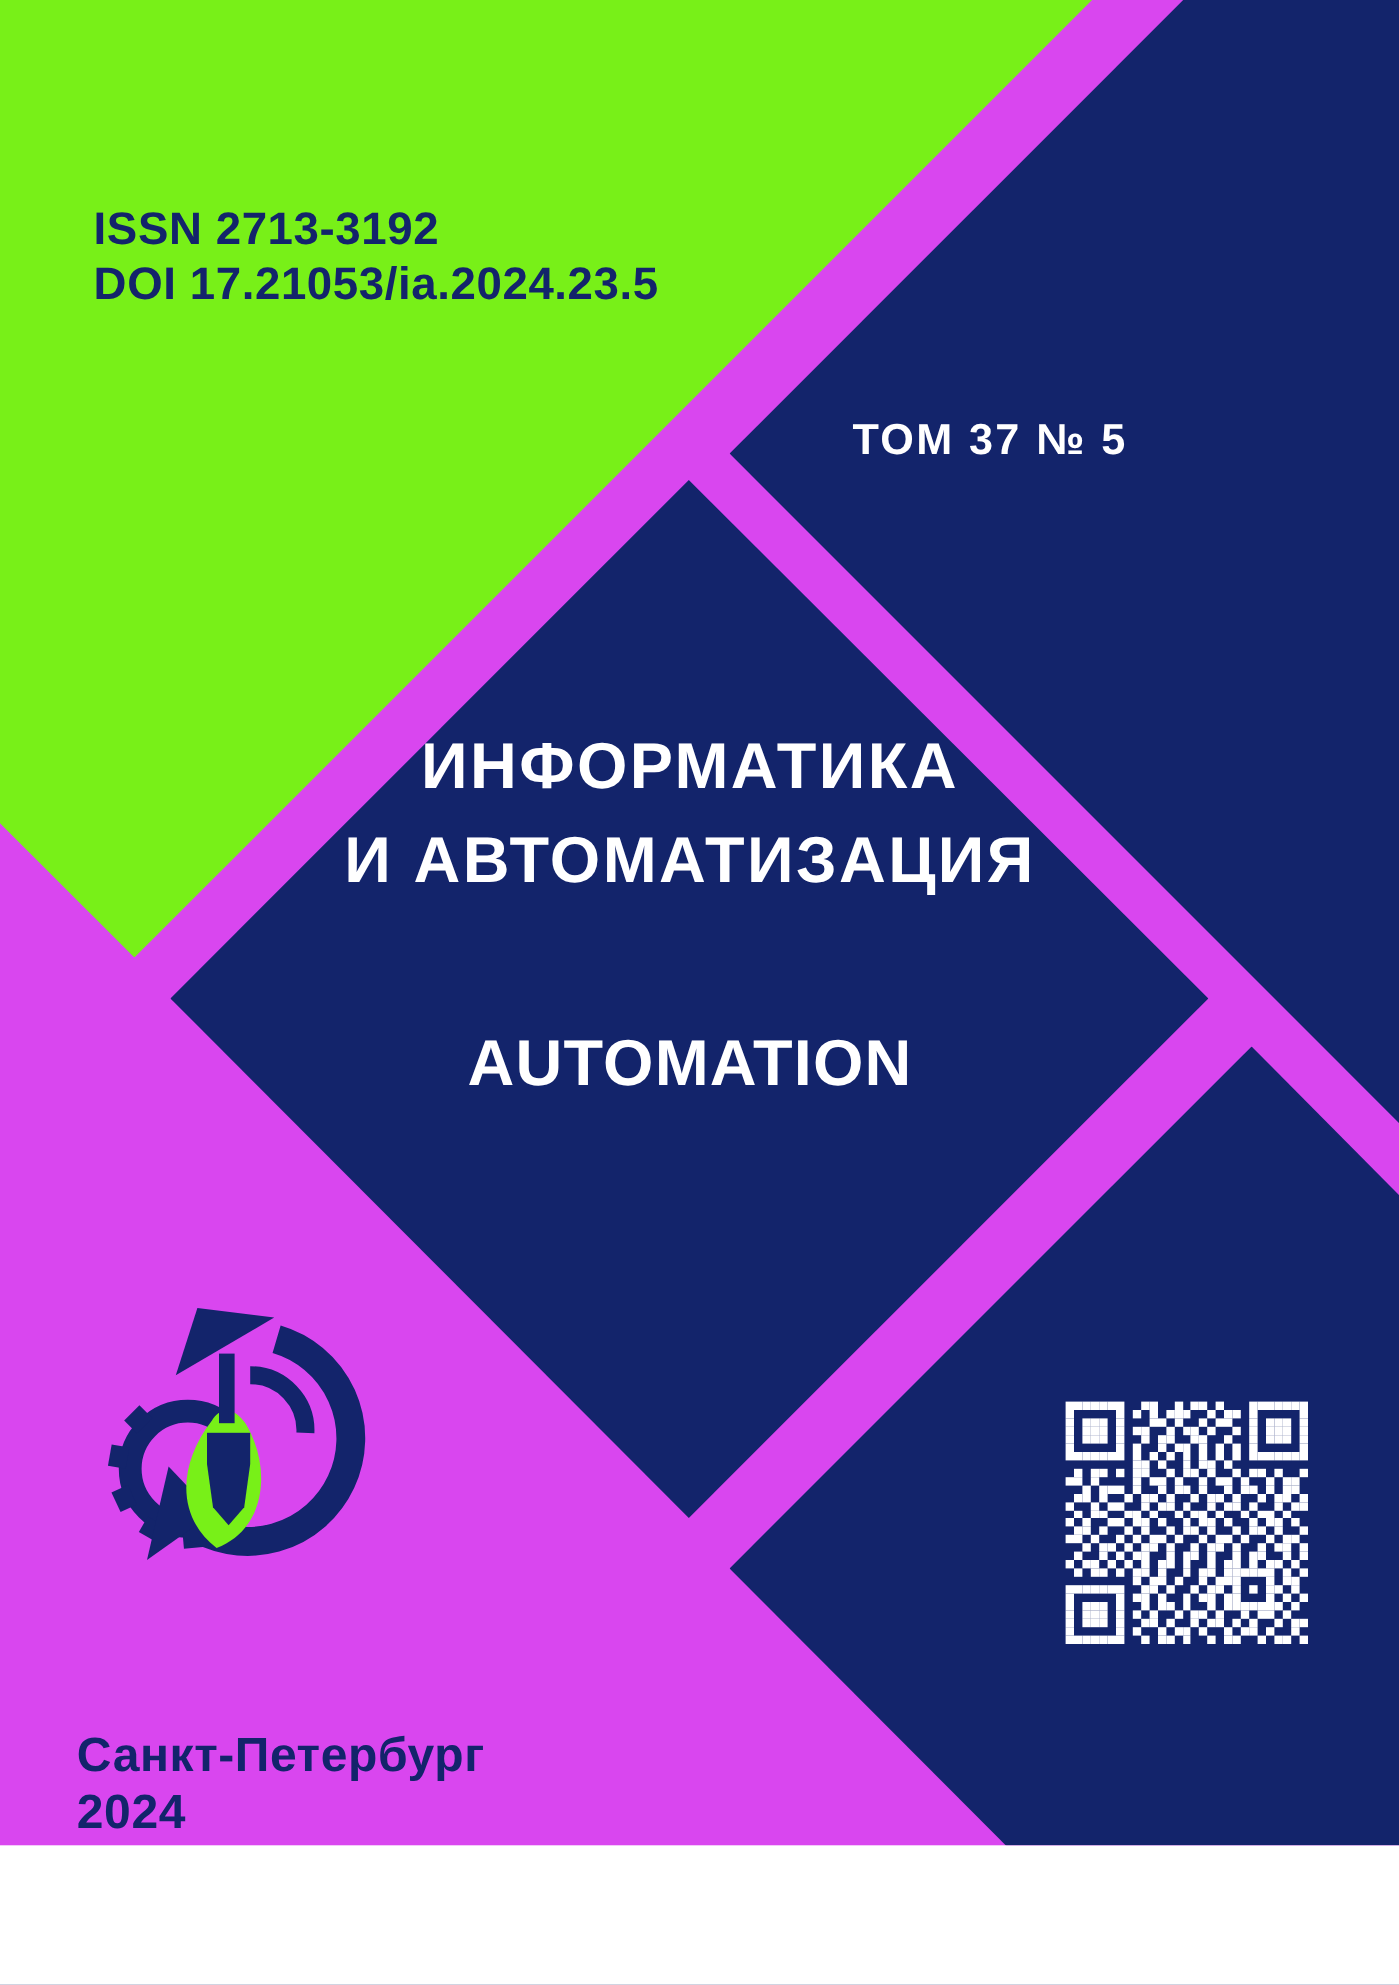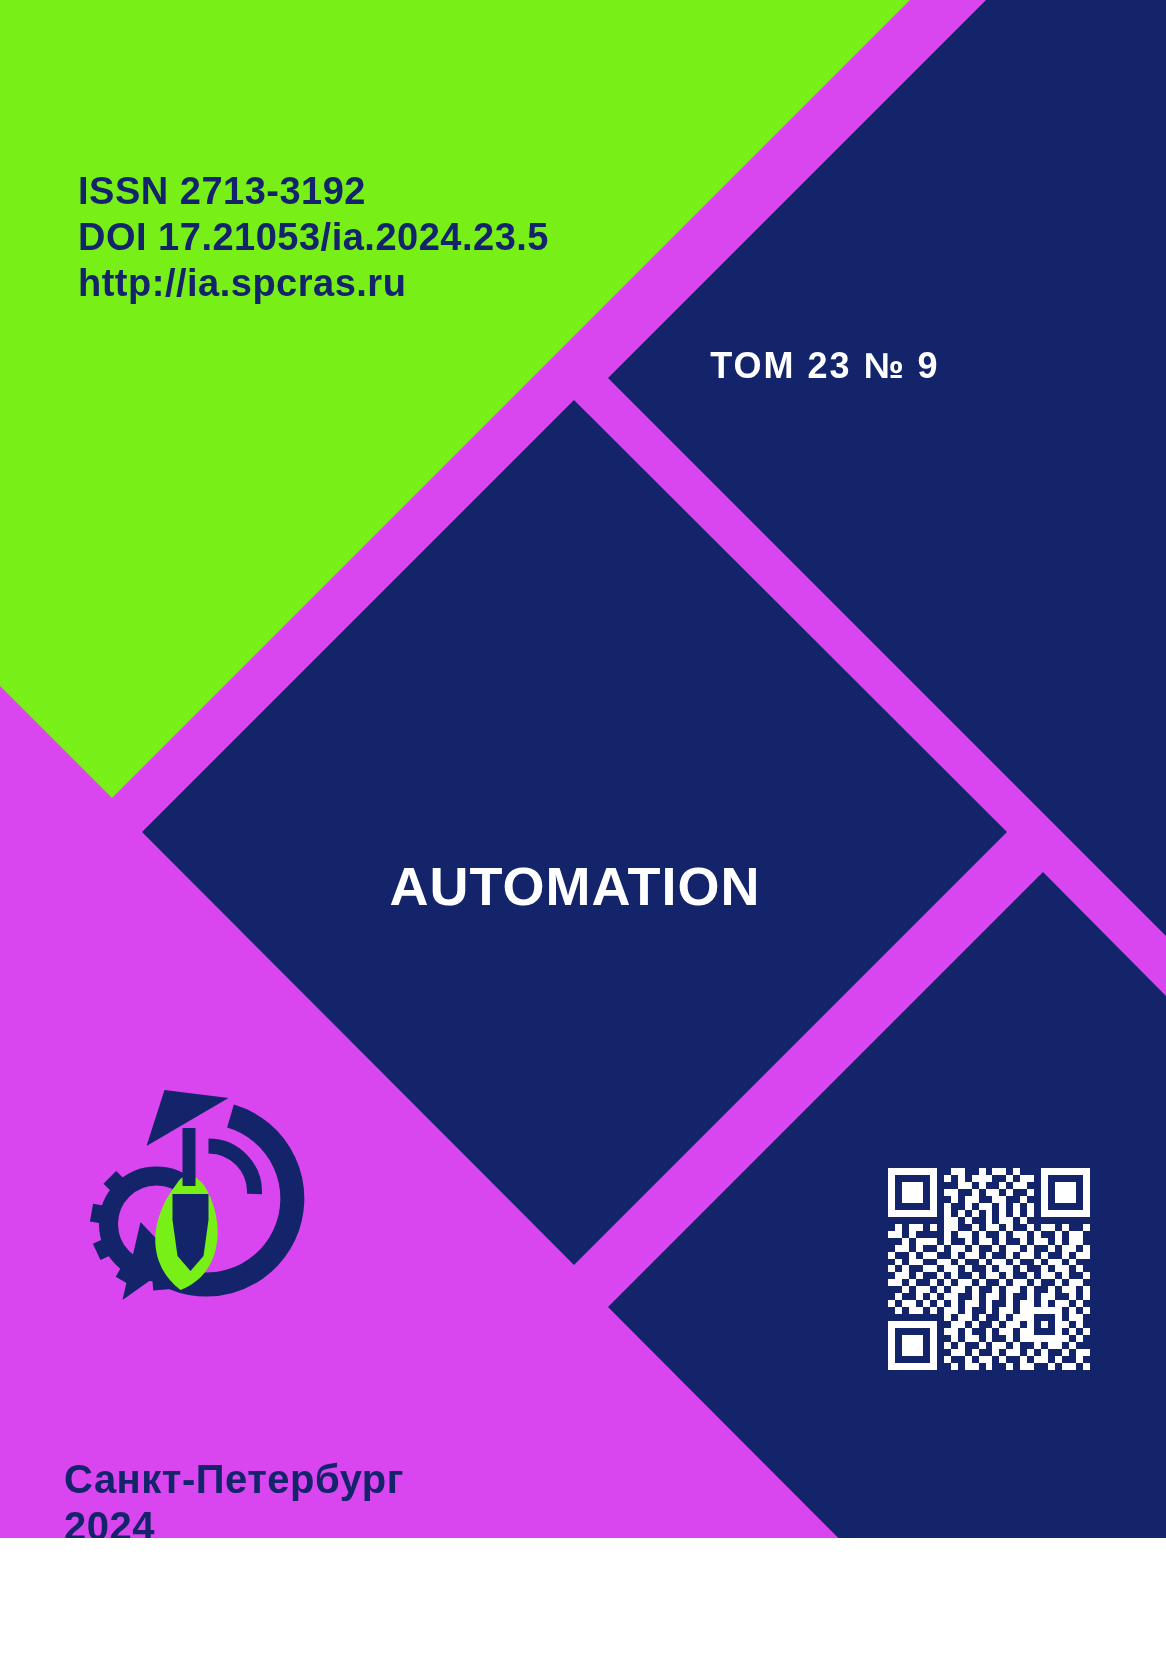--- a/index.html
+++ b/index.html
@@ -18,44 +18,47 @@
 
   .title-ru{position:absolute;left:175px;top:600px;width:800px;text-align:center;color:#fff;
             font-size:54px;font-weight:bold;line-height:78px;letter-spacing:2px;white-space:nowrap;}
   .title-en{position:absolute;left:175px;top:848px;width:800px;text-align:center;color:#fff;
             font-size:54px;font-weight:bold;line-height:76px;letter-spacing:1px;white-space:nowrap;}
 
   .logo-wrap{position:absolute;left:78px;top:1072px;width:235px;height:250px;}
   .org{position:absolute;left:18px;top:1352px;width:340px;text-align:center;color:var(--navy);
        font-size:40px;font-weight:bold;letter-spacing:1px;white-space:nowrap;}
   .place{position:absolute;left:64px;top:1440px;color:var(--navy);
-         font-size:40px;font-weight:bold;line-height:47px;letter-spacing:.5px;white-space:nowrap;margin-top:16px;}
+         font-size:40px;font-weight:bold;line-height:47px;letter-spacing:.5px;white-space:nowrap;}
 
   .qr{position:absolute;left:888px;top:1168px;width:202px;height:202px;display:grid;}
   .qr div{width:100%;height:100%;}
   .qr div.on{background:#fff;}
 </style>
 </head>
 <body>
 
 <div class="page">
 
   <div class="tile tile-green"></div>
   <div class="tile tile-topright"></div>
   <div class="tile tile-center"></div>
   <div class="tile tile-bottomright"></div>
 
   <div class="issn-block">
     <div>ISSN 2713-3192</div>
     <div>DOI 17.21053/ia.2024.23.5</div>
-    <div>http://ia.spcras.ru</div>
   </div>
 
-  <div class="volume">ТОМ 23 № 9</div>
-
+  <div class="volume">ТОМ 37 № 5</div>
+
+  <div class="title-ru">
+    <div>ИНФОРМАТИКА</div>
+    <div>И АВТОМАТИЗАЦИЯ</div>
+  </div>
   <div class="title-en">
     <div>AUTOMATION</div>
   </div>
 
   <div class="logo-wrap">
     <svg viewBox="0 0 230 250" width="235" height="250">
 
       <circle cx="76" cy="152" r="48" fill="none" stroke="#13246B" stroke-width="19"></circle>
 
       <g fill="#13246B">

